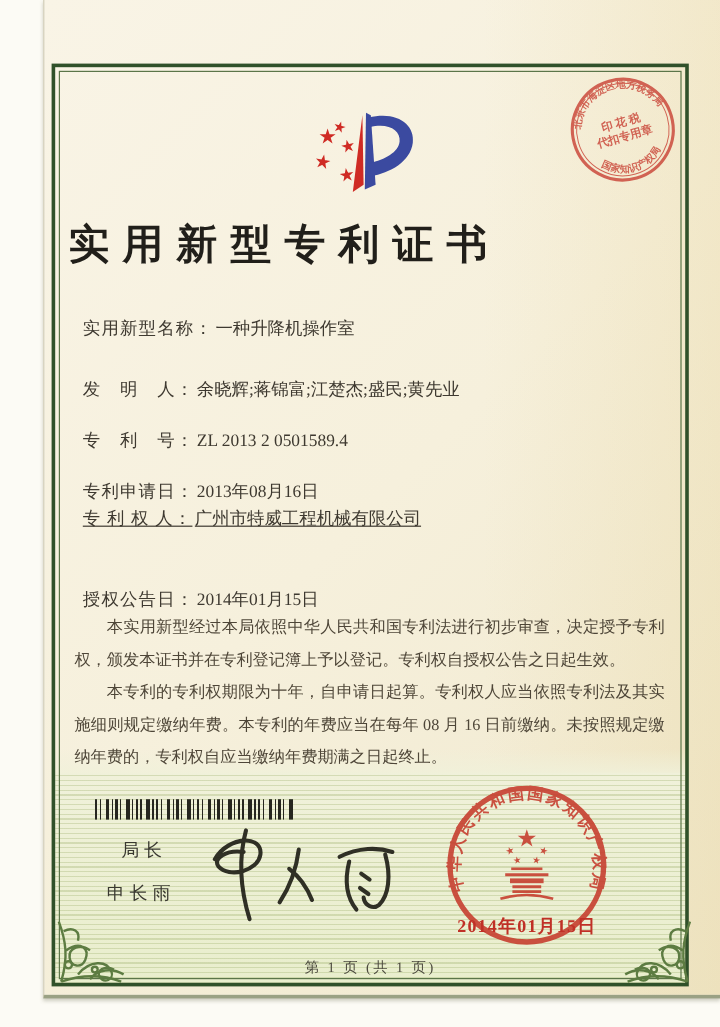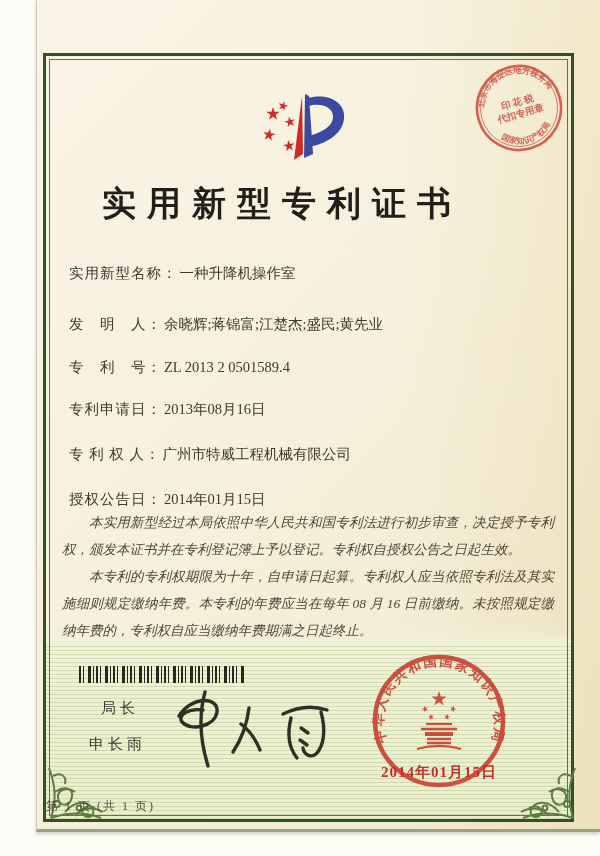--- a/index.html
+++ b/index.html
@@ -43,32 +43,32 @@
     background:linear-gradient(to bottom, rgba(240,241,218,0), rgba(240,241,218,.9));
   }
   
   .cert-no {
     position:absolute; left:32px; top:99px;
     font-size:13.5px; letter-spacing:3px; color:#45403a;
   }
   .logo { position:absolute; left:210px; top:88px; }
   .title {
     position:absolute; left:9px; top:181px; width:416px;
-    text-align:right; font-size:34px; font-weight:600;
+    text-align:left; font-size:34px; font-weight:600;
     letter-spacing:11px; color:#211f1a; text-indent:11px;
   }
   
   .field { position:absolute; left:32px; font-size:14.5px; color:#3e3930; white-space:nowrap; }
   .field .lbl { letter-spacing:1px; }
   .field .val { margin-left:2px; }
-  .f0{top:264px;} .f1{top:315px;} .f2{top:358px;} .f3{top:400px;} .f4{top:445px;} .f5{top:490px;}
+  .f0{top:264px;} .f1{top:315px;} .f2{top:358px;} .f3{top:400px;} .f4{top:423px;text-decoration:underline;} .f5{top:490px;}
   
   .body-text {
     position:absolute; left:25px; top:509px; width:492px;
-    font-size:13.5px; line-height:27px; color:#4e4638;font-style:italic;
+    font-size:13.5px; line-height:27px; color:#4e4638;
   }
   .body-text p { text-indent:2em; text-align:justify; }
   
   .barcode {
     position:absolute; left:42px; top:666px; width:166px; height:17px;
     background:repeating-linear-gradient(90deg,
       #26261f 0 2px, rgba(0,0,0,0) 2px 4px,
       #26261f 4px 5px, rgba(0,0,0,0) 5px 9px,
       #26261f 9px 12px, rgba(0,0,0,0) 12px 14px,
       #26261f 14px 15px, rgba(0,0,0,0) 15px 17px);
@@ -76,21 +76,21 @@
   .director-title { position:absolute; left:52px; top:699px; font-size:15px; letter-spacing:4px; color:#393830;margin-left:12px; }
   .director-name  { position:absolute; left:52px; top:735px; font-size:15px; letter-spacing:4px; color:#393830; }
   .signature { position:absolute; left:112px; top:682px; }
   .seal { position:absolute; left:331px; top:650px; }
   .seal-date {
     position:absolute; left:344px; top:763px; width:160px;
     font-size:15px; letter-spacing:1px; color:#c03026; font-weight:600;
   }
   .footer {
     position:absolute; left:9px; top:798px; width:525px;
-    font-size:12px; letter-spacing:2px; color:#4c4a3e;
+    text-align:center; font-size:12px; letter-spacing:2px; color:#4c4a3e;
   }
   .ornament { position:absolute; }
   .orn-left  { left:8px;  top:738px; }
   .orn-right { left:462px; top:738px; transform:scaleX(-1); }
   
   .tax-stamp { position:absolute; left:436px; top:62px; transform:rotate(-16deg); opacity:.92; }
   svg text { font-family:"Liberation Serif","DejaVu Serif",serif; }
 </style>
 </head>
 <body>

